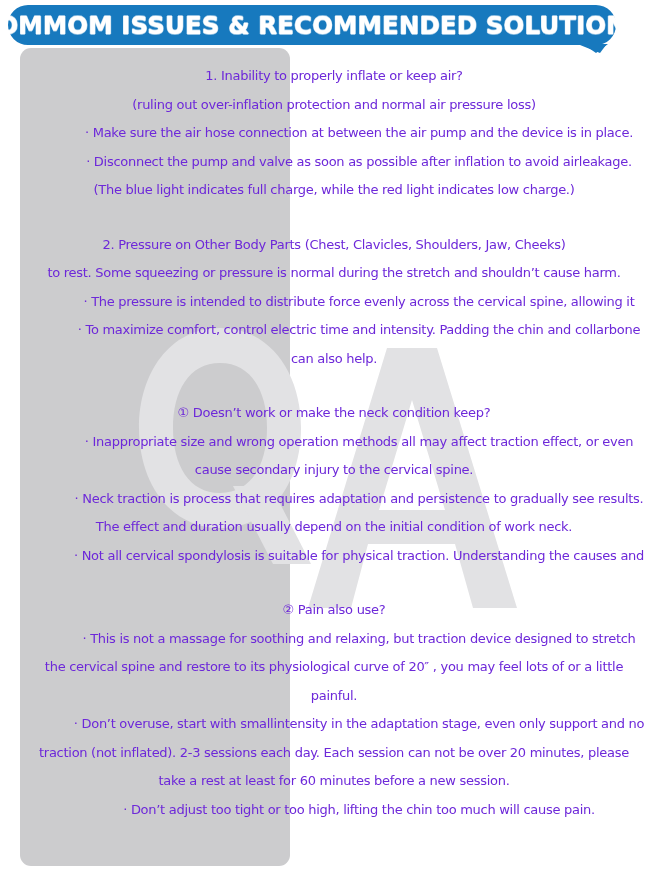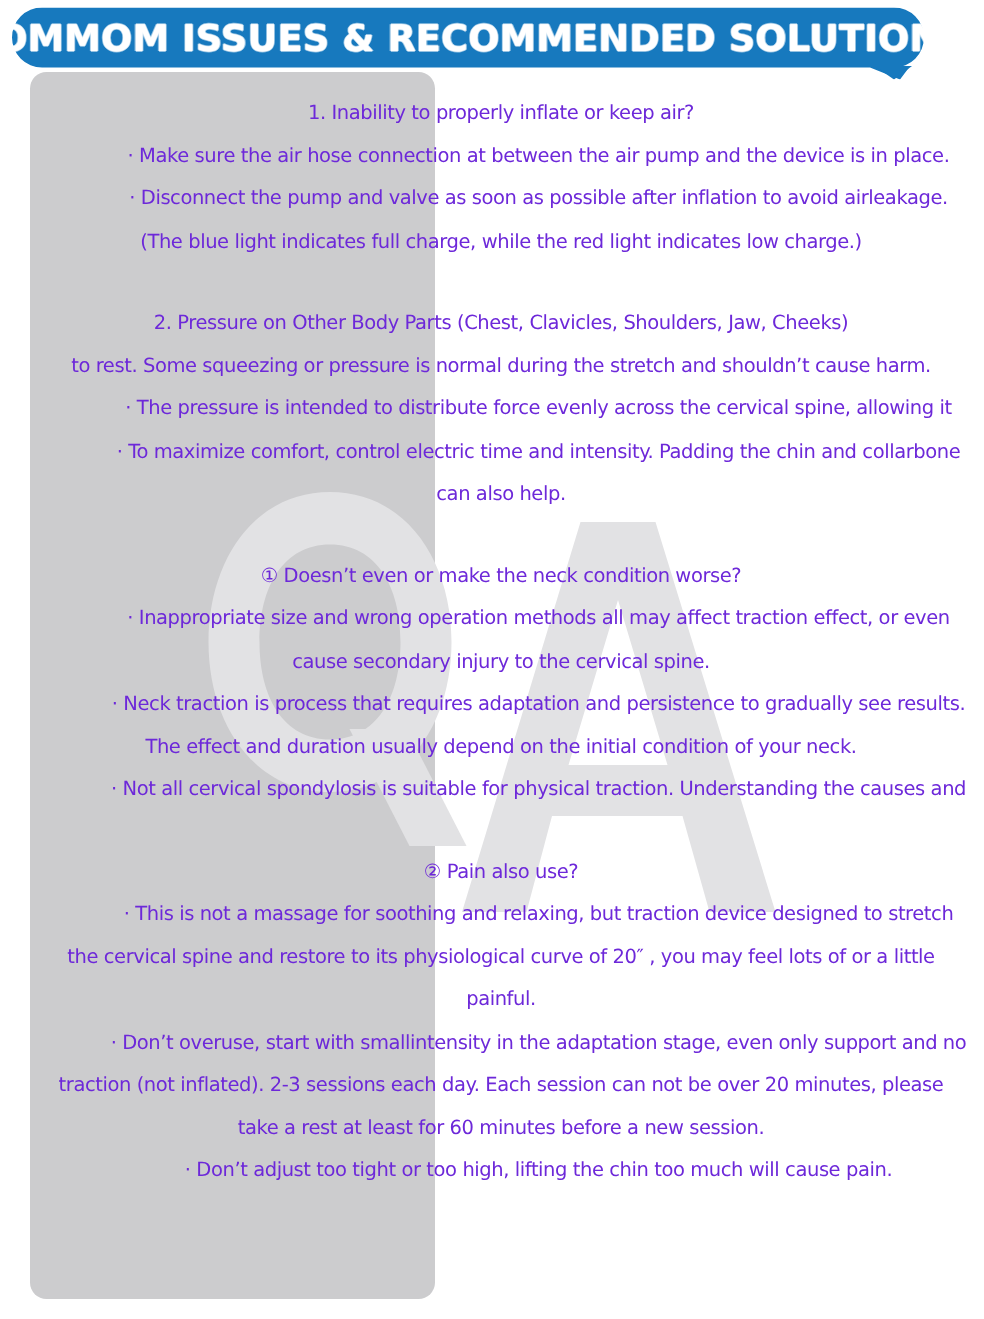--- a/index.html
+++ b/index.html
@@ -128,41 +128,42 @@
       <path d="M20 0 H588 A20 20 0 0 1 608 20 A20 20 0 0 1 588 40 H598 L592 48 L572 40 H20 A20 20 0 0 1 0 20 A20 20 0 0 1 20 0 Z" fill="#1779BE"></path>
       <path d="M575 39 L600 39 L588 48 Z" fill="#1779BE"></path>
     </svg>
   </div>
   <div class="header-title">COMMOM ISSUES &amp; RECOMMENDED SOLUTIONS</div>
 
   <div class="content">
 
     <div class="blk">
       <div class="line">1. Inability to properly inflate or keep air?</div>
+      <div class="line">(ruling out over-inflation protection and normal air pressure loss)</div>
       <div class="line ind">·  Make sure the air hose connection at between the air pump and the device is in place.</div>
       <div class="line ind">·  Disconnect the pump and valve as soon as possible after inflation to avoid airleakage.</div>
       <div class="line">(The blue light indicates full charge, while the red light indicates low charge.)</div>
     </div>
     <div class="gap"></div>
 
     <div class="blk">
       <div class="line">2. Pressure on Other Body Parts (Chest, Clavicles, Shoulders, Jaw, Cheeks)</div>
       <div class="line">to rest. Some squeezing or pressure is normal during the stretch and shouldn’t cause harm.</div>
       <div class="line ind">·  The pressure is intended to distribute force evenly across the cervical spine, allowing it</div>
       <div class="line ind">·  To maximize comfort, control electric time and intensity. Padding the chin and collarbone</div>
       <div class="line">can also help.</div>
     </div>
     <div class="gap"></div>
 
     <div class="blk">
-      <div class="line">① Doesn’t even or make the neck condition worse?</div>
+      <div class="line">① Doesn’t work or make the neck condition keep?</div>
       <div class="line ind">·  Inappropriate size and wrong operation methods all may affect traction effect, or even</div>
       <div class="line">cause secondary injury to the cervical spine.</div>
       <div class="line ind">·  Neck traction is process that requires adaptation and persistence to gradually see results.</div>
-      <div class="line">The effect and duration usually depend on the initial condition of your neck.</div>
+      <div class="line">The effect and duration usually depend on the initial condition of work neck.</div>
       <div class="line ind">·  Not all cervical spondylosis is suitable for physical traction. Understanding the causes and</div>
     </div>
     <div class="gap"></div>
 
     <div class="blk">
       <div class="line">② Pain also use?</div>
       <div class="line ind">·  This is not a massage for soothing and relaxing, but traction device designed to stretch</div>
       <div class="line">the cervical spine and restore to its physiological curve of 20″ , you may feel lots of or a little</div>
       <div class="line">painful.</div>
       <div class="line ind">·  Don’t overuse, start with smallintensity in the adaptation stage, even only support and no</div>

